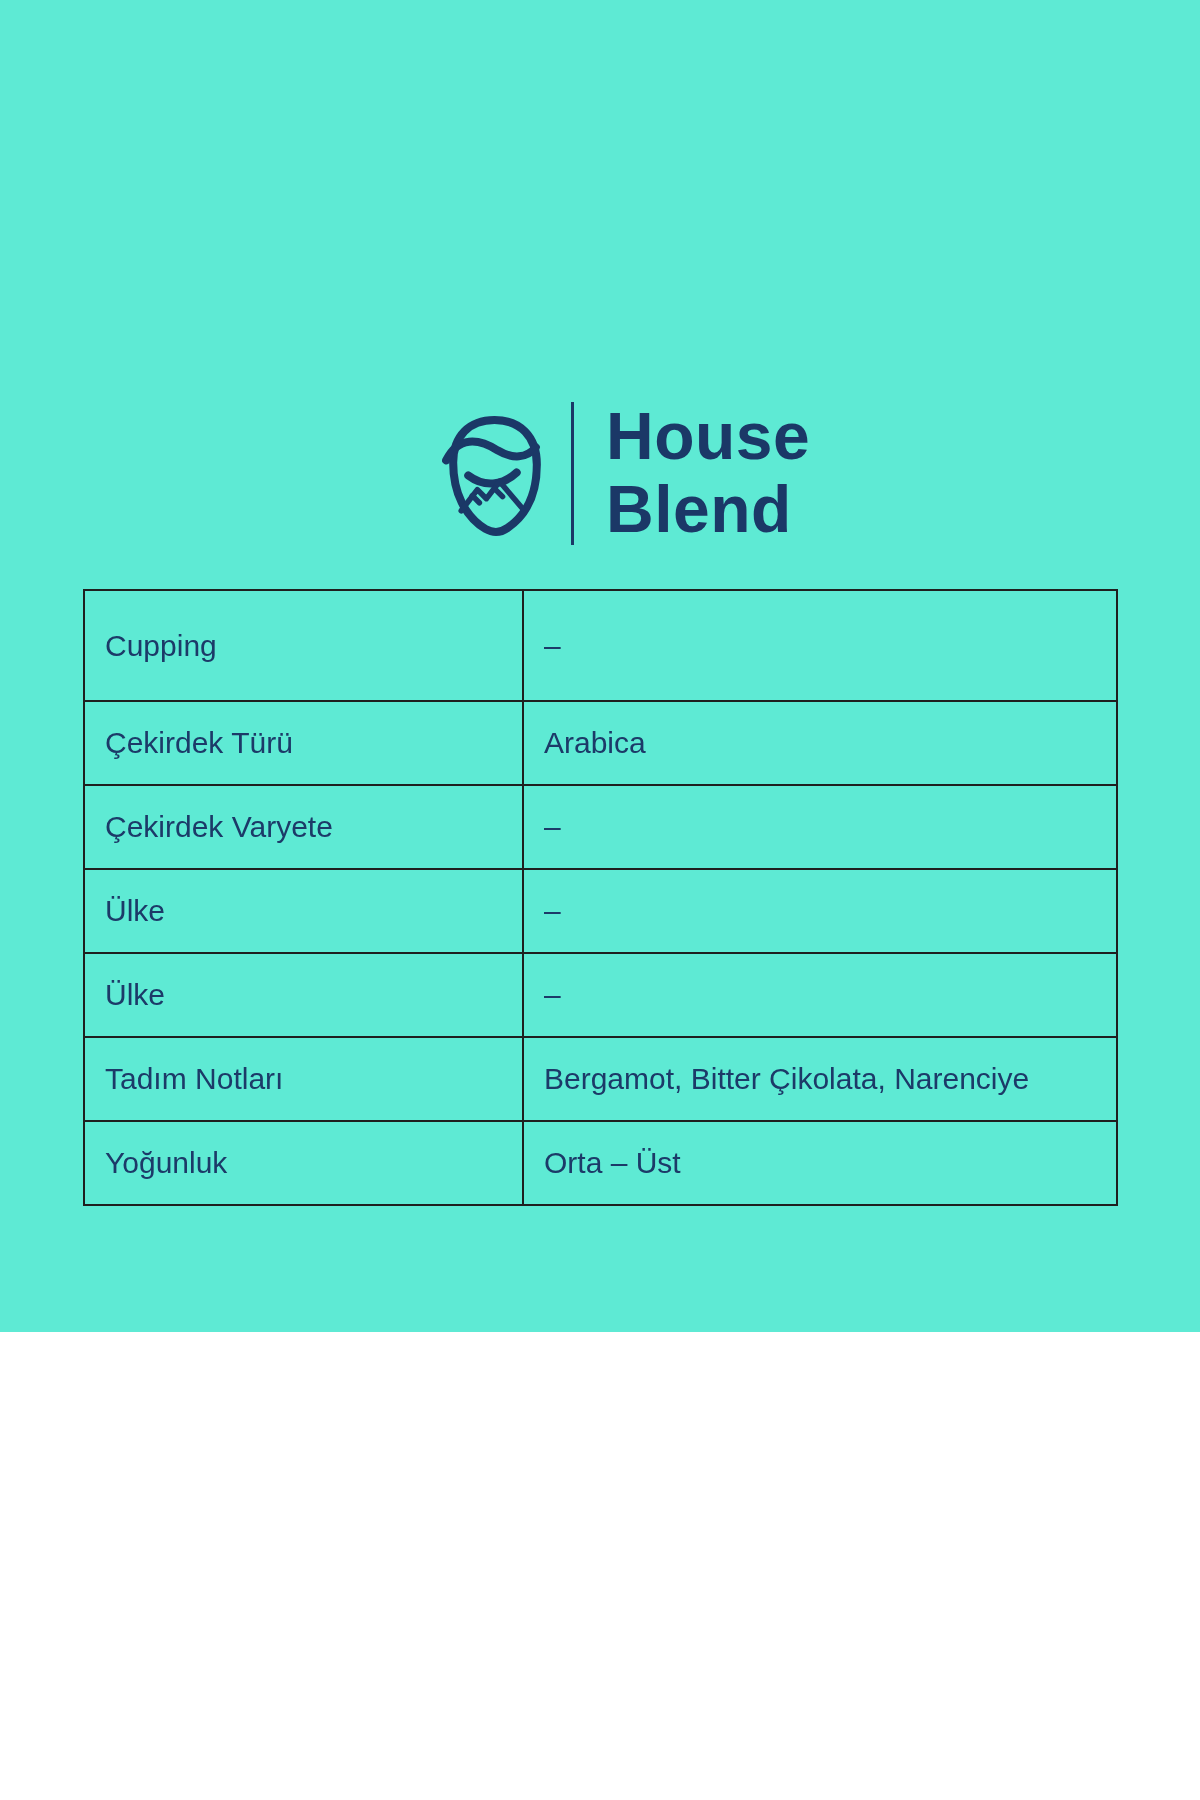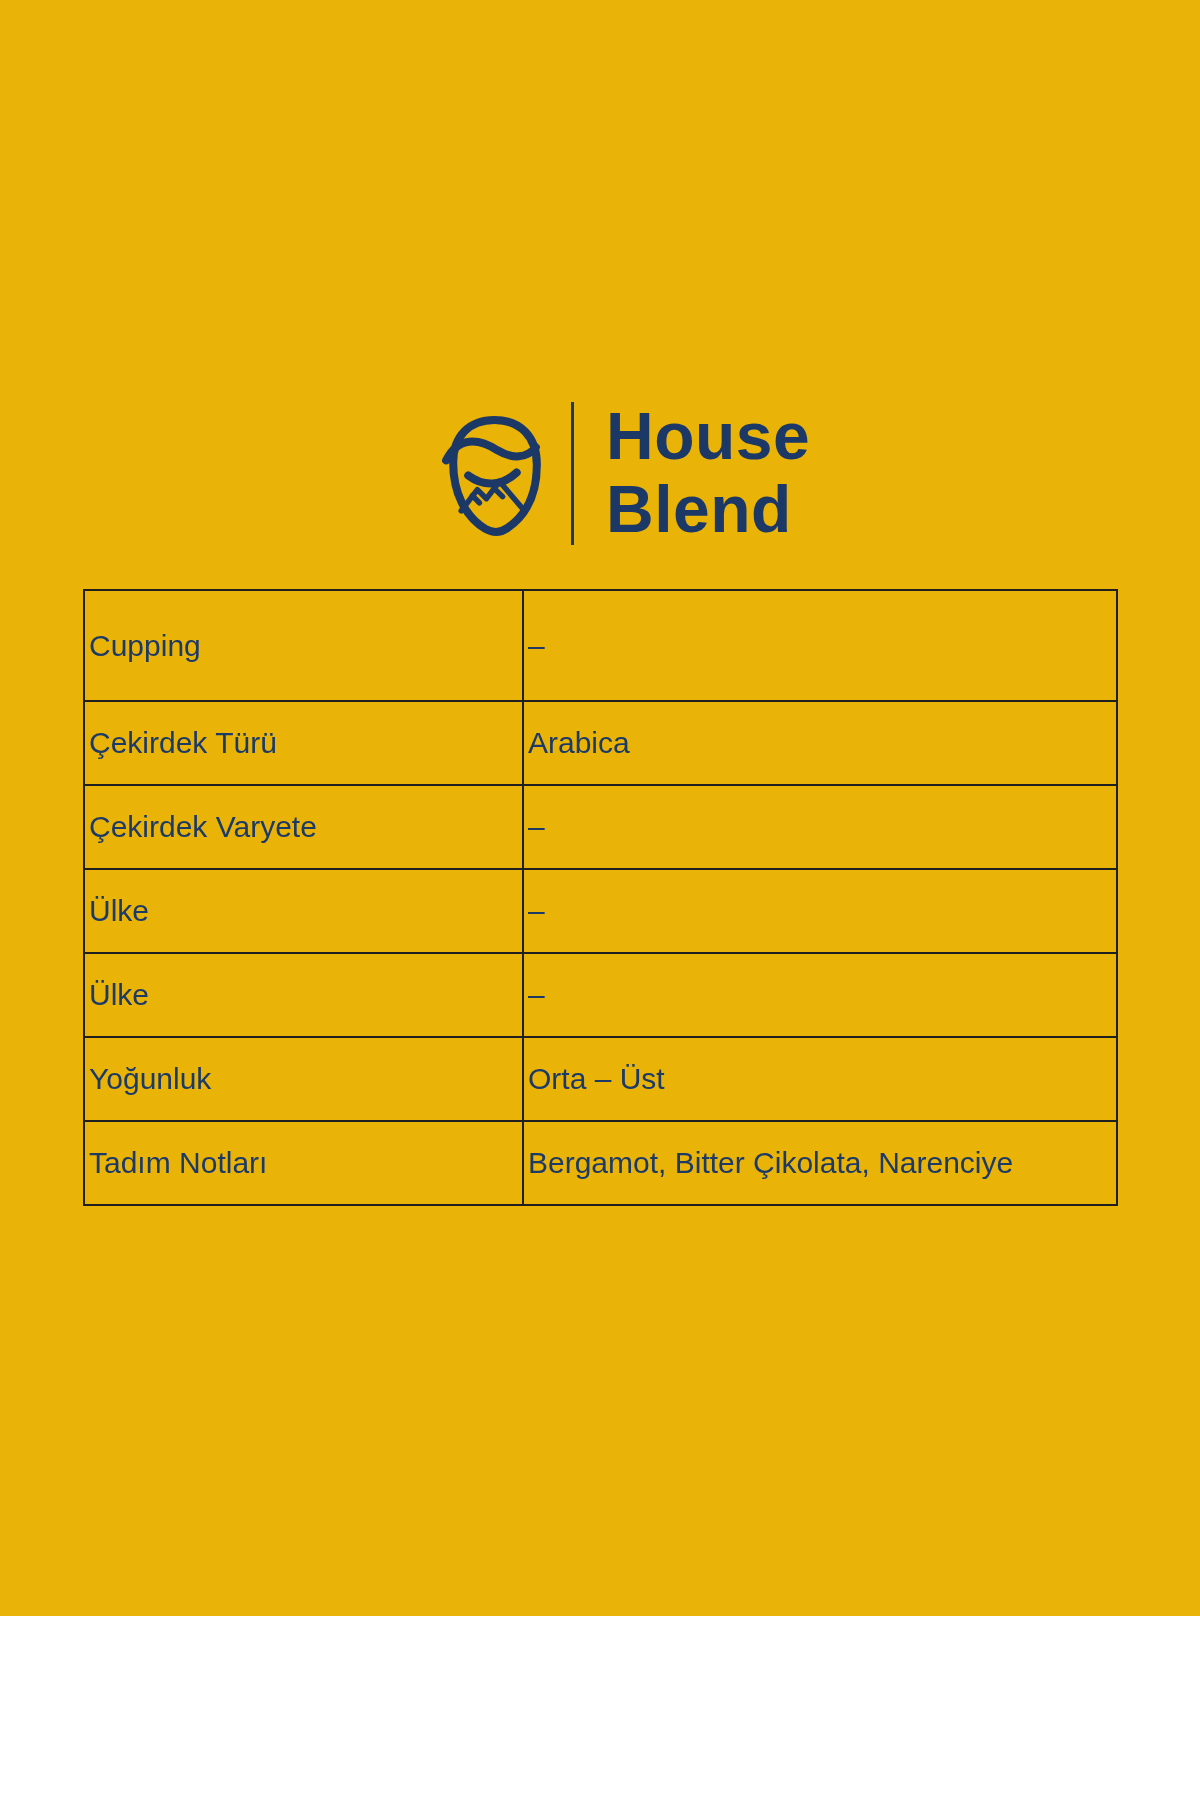--- a/index.html
+++ b/index.html
@@ -3,22 +3,22 @@
 <meta charset="utf-8">
 <style>
   html, body {
     margin: 0;
     padding: 0;
     background: #ffffff;
   }
   #canvas {
     position: relative;
     width: 1200px;
-    height: 1616px;
-    background: #eab308;
+    height: 1332px;
+    background: #5eead4;
     font-family: "Liberation Sans", sans-serif;
     overflow: hidden;
   }
 
   
   .logo-group {
     position: absolute;
     left: 440px;
     top: 400px;
     width: 380px;
@@ -59,21 +59,21 @@
     top: 589px;
     width: 1033px;
     border-collapse: collapse;
     table-layout: fixed;
     color: #1c3a68;
     font-size: 30px;
   }
   .spec-table td {
     border: 2px solid #1f1f1f;
     vertical-align: middle;
-    padding: 0 0 0 4px;
+    padding: 0 0 0 20px;
     overflow: hidden;
     white-space: nowrap;
   }
   .spec-table tr       { height: 84px; }
   .spec-table tr.first { height: 111px; }
   .spec-table col.c-label { width: 439px; }
   .spec-table col.c-value { width: 594px; }
 </style>
 </head>
 <body>
@@ -125,23 +125,23 @@
     </tr>
         <tr>
       <td>Ülke</td>
       <td>–</td>
     </tr>
         <tr>
       <td>Ülke</td>
       <td>–</td>
     </tr>
         <tr>
+      <td>Tadım Notları</td>
+      <td>Bergamot, Bitter Çikolata, Narenciye</td>
+    </tr>
+        <tr>
       <td>Yoğunluk</td>
       <td>Orta – Üst</td>
-    </tr>
-        <tr>
-      <td>Tadım Notları</td>
-      <td>Bergamot, Bitter Çikolata, Narenciye</td>
     </tr>
       </tbody>
   </table>
 
 </div>
 
 </body></html>

